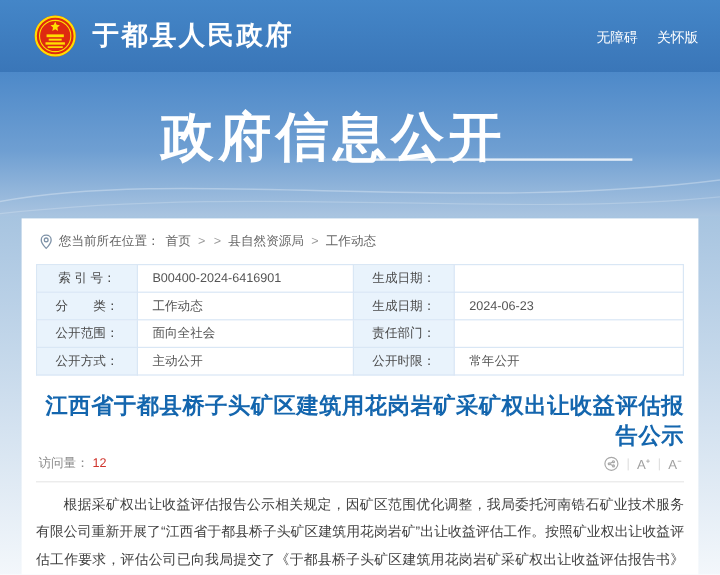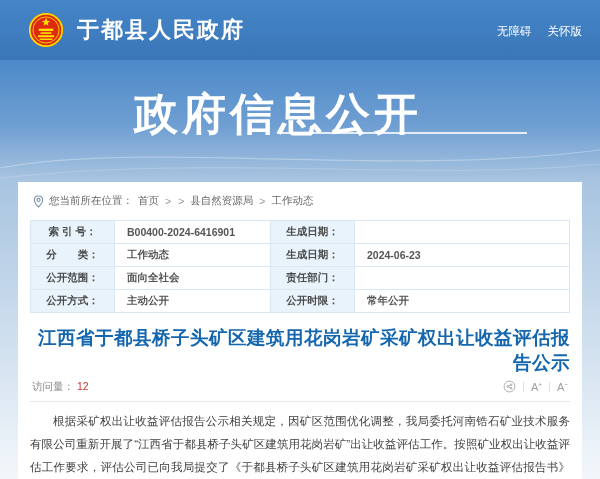--- a/index.html
+++ b/index.html
@@ -39,28 +39,28 @@
   .content-bg{flex:1 1 auto;background:linear-gradient(180deg,var(--page-bg-top),var(--page-bg-bottom));
     padding:2px 18px 0;overflow:hidden}
   .card{background:var(--card-white);width:564px;height:100%;padding:0 12px;overflow:hidden}
 
   .breadcrumb{display:flex;align-items:center;gap:5px;padding:12px 3px 9px;
     font-size:10.5px;color:var(--breadcrumb-gray);white-space:nowrap}
   .breadcrumb a{color:var(--breadcrumb-gray);text-decoration:none;cursor:pointer}
   .crumb-sep{color:#999;margin:0 1px}
 
   .info-table{width:100%;border-collapse:collapse;font-size:10.5px;color:#555;margin-top:3px}
-  .info-table th,.info-table td{border:1px solid var(--table-border);height:23px;font-weight:bold}
+  .info-table th,.info-table td{border:1px solid var(--table-border);height:23px;font-weight:normal}
   .info-table th{background:var(--table-label-bg);width:84px;text-align:center;color:#4a4a4a}
   .info-table td{padding-left:12px;text-align:left}
-  .info-table td.val-a{width:156px}
+  .info-table td.val-a{width:180px}
 
   .article-title{margin-top:12px;text-align:right;font-size:18.5px;font-weight:bold;
     color:var(--title-blue);letter-spacing:.5px;line-height:25px}
-  .meta-row{margin-top:4px;display:flex;justify-content:space-between;align-items:center;
+  .meta-row{margin-top:4px;display:flex;justify-content:space-between;
     font-size:10.5px;color:var(--text-gray);padding:0 2px}
   .visits-count{color:var(--visits-red);margin-left:3px}
   .tools{display:flex;align-items:center;gap:7px;color:#a0a0a0}
   .tools button{background:none;border:none;color:#a0a0a0;font-size:11px;cursor:pointer;
     font-family:"Liberation Sans",sans-serif;padding:0;display:flex;align-items:center}
   .tool-sep{width:0;height:10px;border-left:1px solid #e0e0e0}
 
   .rule{border:none;border-top:1px solid #e8e8e8;margin-top:7px}
   .article-body{margin-top:8px;font-size:11.5px;line-height:23px;color:var(--text-dark);
     text-align:justify}

